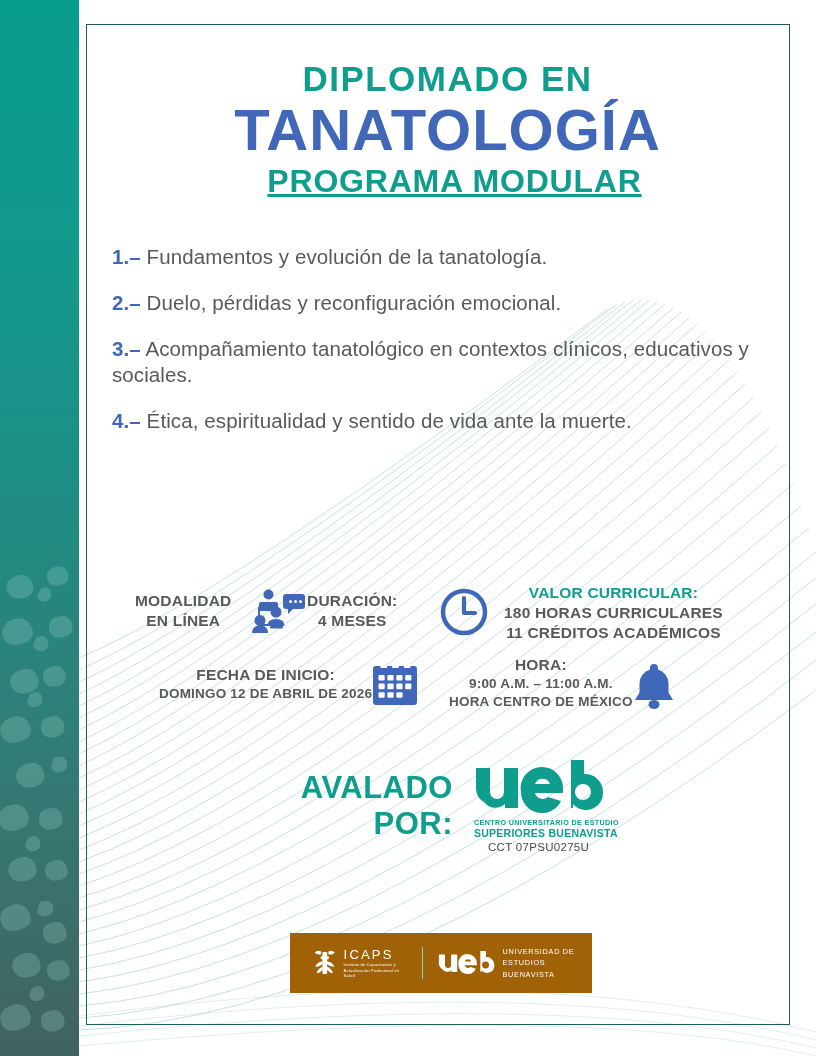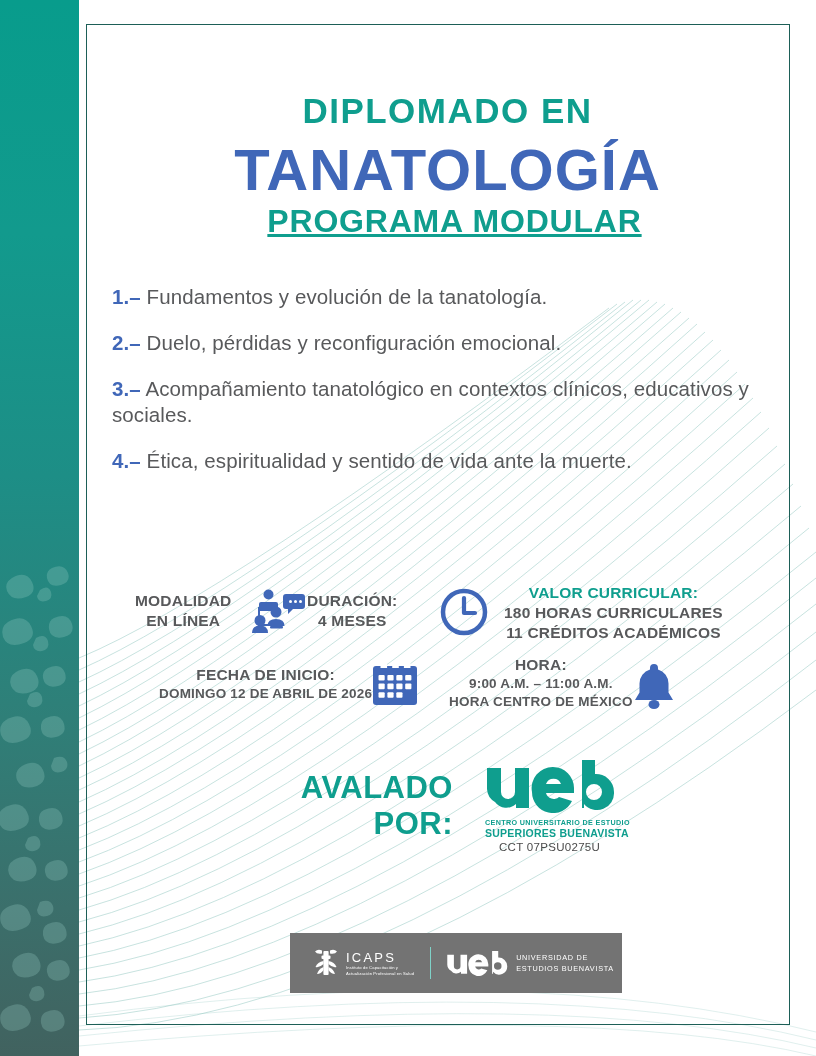--- a/index.html
+++ b/index.html
@@ -28,28 +28,28 @@
 
   
   .frame{
     position:absolute; left:86px; top:24px; width:704px; height:1001px;
     border:1.3px solid #1d5f57;
   }
 
   
   .content{ position:absolute; left:79px; top:0; width:737px; height:1056px; }
 
-  .titles{ text-align:center; padding-top:92px; }
+  .titles{ text-align:center; padding-top:60px; }
   .t-1{
     font-size:35px; font-weight:bold; letter-spacing:1.5px;
     color:#0f9e8e; line-height:1.06;
   }
   .t-2{
     font-size:58px; font-weight:bold; letter-spacing:1px;
-    color:#4067b8; line-height:1.06; margin-top:10px;
+    color:#4067b8; line-height:1.06; margin-top:2px;
   }
   .t-3{
     font-size:32px; font-weight:bold; letter-spacing:.8px;
     color:#0f9e8e; line-height:1.06; margin-top:4px; padding-left:14px;text-decoration:underline;
   }
 
   
   .modules{ margin:46px 0 0 33px; width:660px; }
   .mod{
     font-size:20.5px; color:#58595b; line-height:1.30;
@@ -80,32 +80,32 @@
   .c-hora{ left:370px; top:4px; }
   .i-bell{ left:548px; top:8px; }
 
   
   .avalado{ position:absolute; left:0; top:760px; width:737px; }
   .av-text{
     position:absolute; left:184px; top:10px; width:190px; text-align:right;
     font-size:31px; font-weight:bold; color:#0f9e8e; line-height:1.16;
     letter-spacing:.5px;
   }
-  .ueb-block{ position:absolute; left:406px; top:0px; width:260px; }
+  .ueb-block{ position:absolute; left:395px; top:0px; width:260px; }
   .ueb-sub1{ font-size:7.2px; font-weight:bold; color:#0f9e8e;
              letter-spacing:.35px; margin-top:1px; }
   .ueb-sub2{ font-size:10.5px; font-weight:bold; color:#0f9e8e;
              letter-spacing:.25px; }
   .ueb-cct{ font-size:11.5px; color:#4a4a4a; letter-spacing:.3px; margin-top:2px;
             padding-left:14px;}
 
   
   .footbar{
-    position:absolute; left:211px; top:933px; width:332px; height:60px;
-    background:#737373; display:flex; align-items:center;
+    position:absolute; left:211px; top:933px; width:302px; height:60px;
+    background:#a16207; display:flex; align-items:center;
   }
   .icaps{ display:flex; align-items:center; margin-left:22px; }
   .icaps-txt{ margin-left:6px; }
   .icaps-name{ font-size:13px; color:#fff; letter-spacing:2.2px; }
   .icaps-tag{ font-size:4.1px; color:#fff; line-height:1.45; letter-spacing:.15px; }
   .divider{ width:1px; height:32px; background:#7fd2c8; margin:0 15px 0 16px; }
   .ueb-foot{ display:flex; align-items:center; }
   .ueb-foot-txt{ margin-left:8px; font-size:7.3px; color:#fff;
                  line-height:1.55; letter-spacing:.7px; }
 </style>

